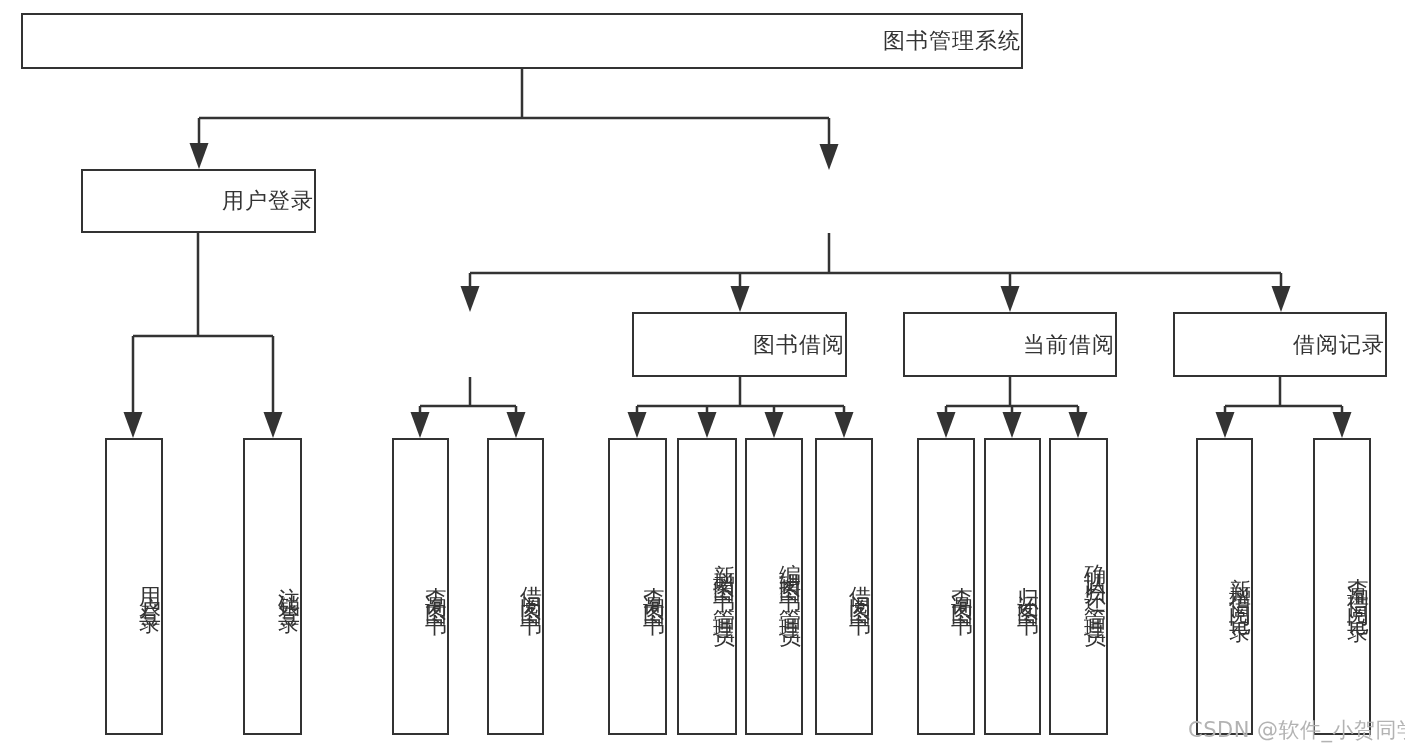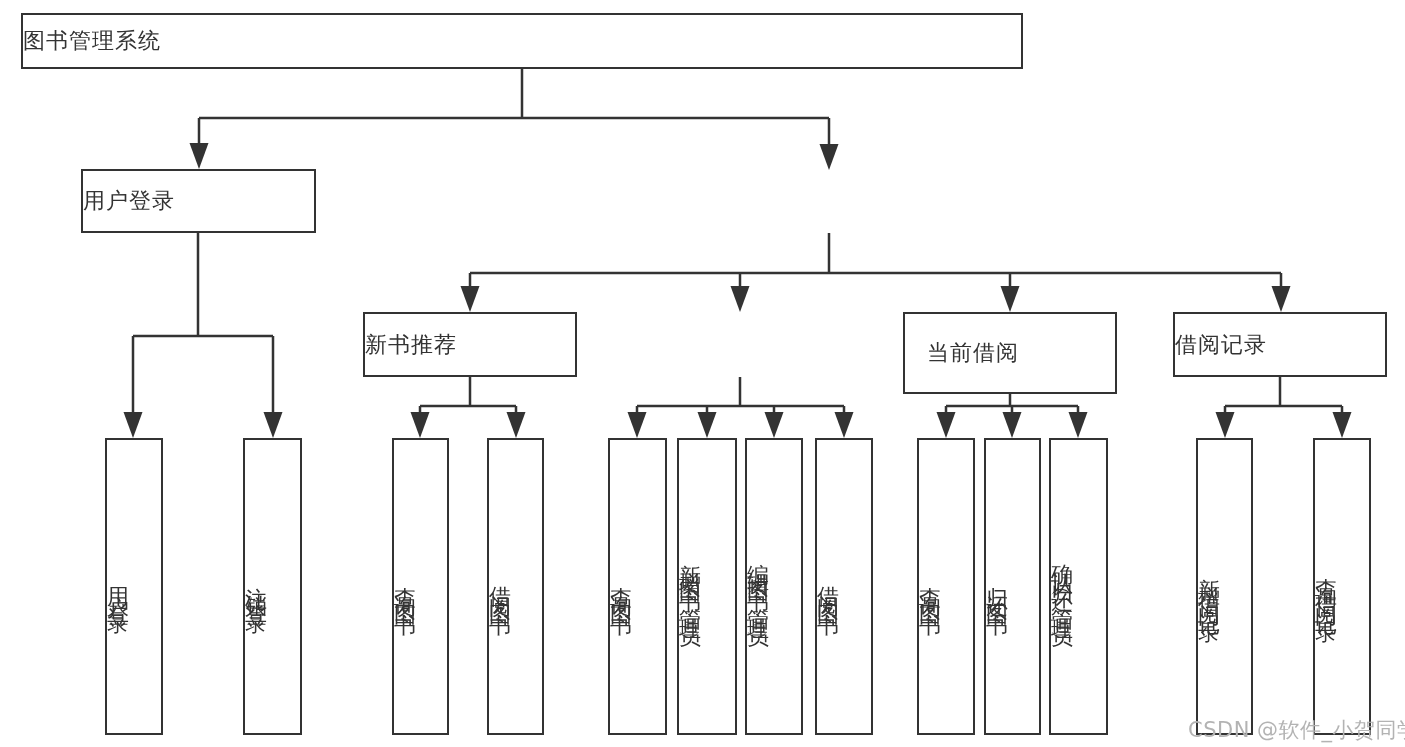--- a/index.html
+++ b/index.html
@@ -9,21 +9,21 @@
     background:#ffffff;
     font-family:"DejaVu Sans","Liberation Sans",sans-serif;
     overflow:hidden;
   }
   .box{
     position:absolute;
     background:#ffffff;
     border:2.5px solid #333333;
     display:flex;
     align-items:center;
-    justify-content:flex-start;
+    justify-content:flex-end;
     color:#333333;
     box-sizing:border-box;
   }
   .hlabel{
     font-size:22px;
     letter-spacing:1px;
     white-space:nowrap;
   }
   .vlabel{
     writing-mode:vertical-rl;
@@ -88,24 +88,24 @@
   </svg>
 
   <div class="box" style="left:21px;top:13px;width:1002px;height:56px;">
     <span class="hlabel">图书管理系统</span>
   </div>
 
   <div class="box" style="left:81px;top:169px;width:235px;height:64px;">
     <span class="hlabel">用户登录</span>
   </div>
 
-  <div class="box" style="left:363px;top:312px;width:214px;height:65px;">
-    <span class="hlabel">新书推荐</span>
+  <div class="box" style="left:632px;top:312px;width:215px;height:65px;">
+    <span class="hlabel">图书借阅</span>
   </div>
-  <div class="box" style="left:903px;top:312px;width:214px;height:82px;padding-left:22px;">
+  <div class="box" style="left:903px;top:312px;width:214px;height:65px;padding-left:22px;">
     <span class="hlabel">当前借阅</span>
   </div>
   <div class="box" style="left:1173px;top:312px;width:214px;height:65px;">
     <span class="hlabel">借阅记录</span>
   </div>
 
   <div class="box" style="left:105px;top:438px;width:58px;height:297px;">
     <span class="vlabel">用户登录</span>
   </div>
   <div class="box" style="left:243px;top:438px;width:59px;height:297px;">

